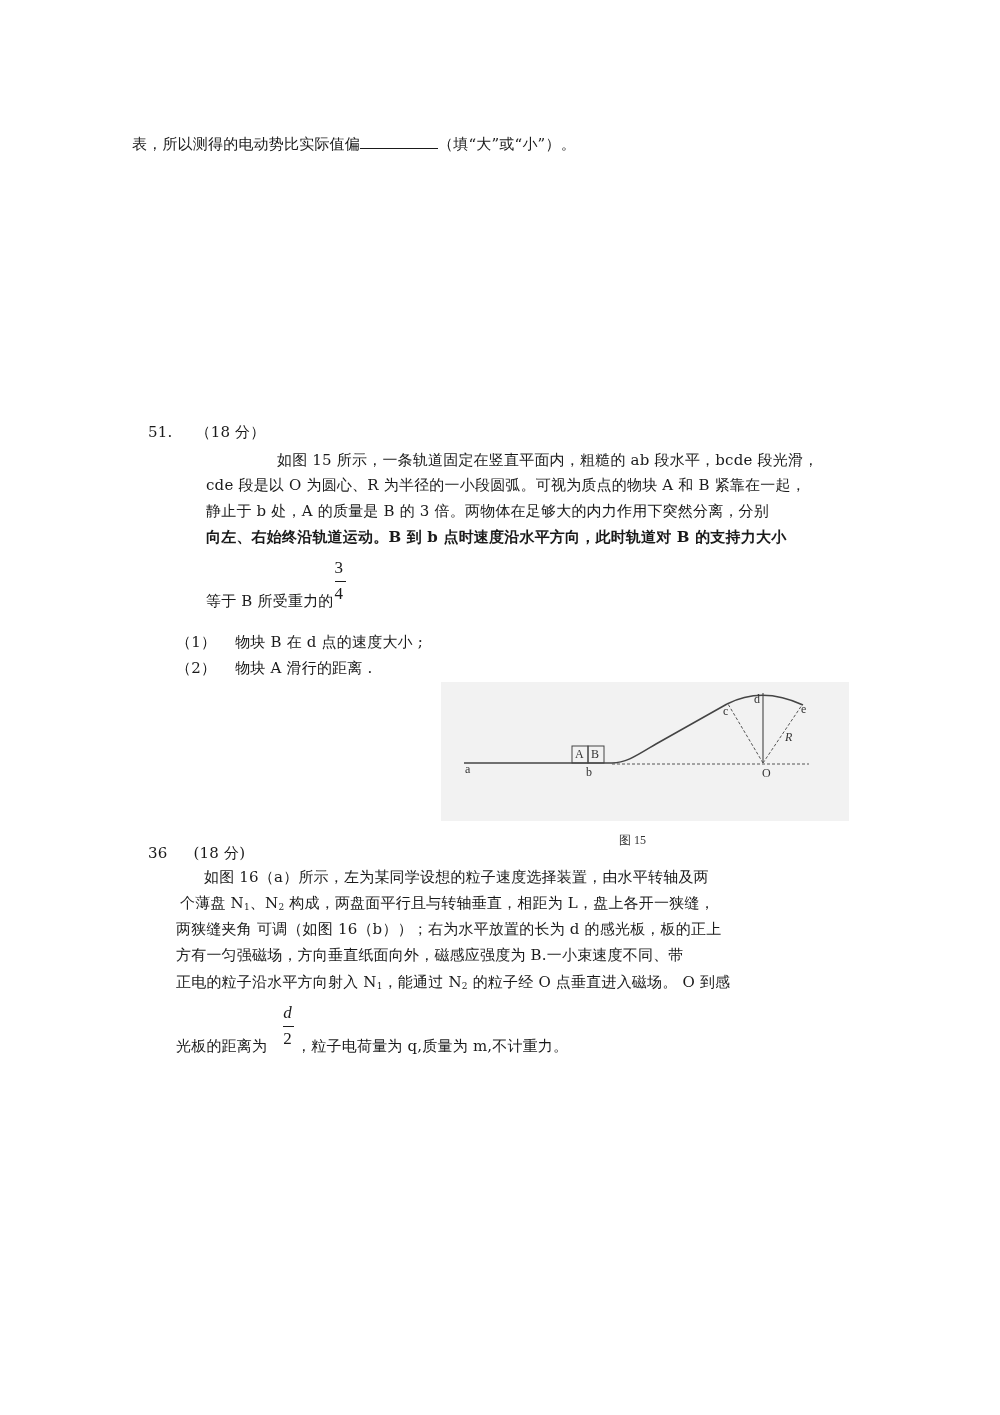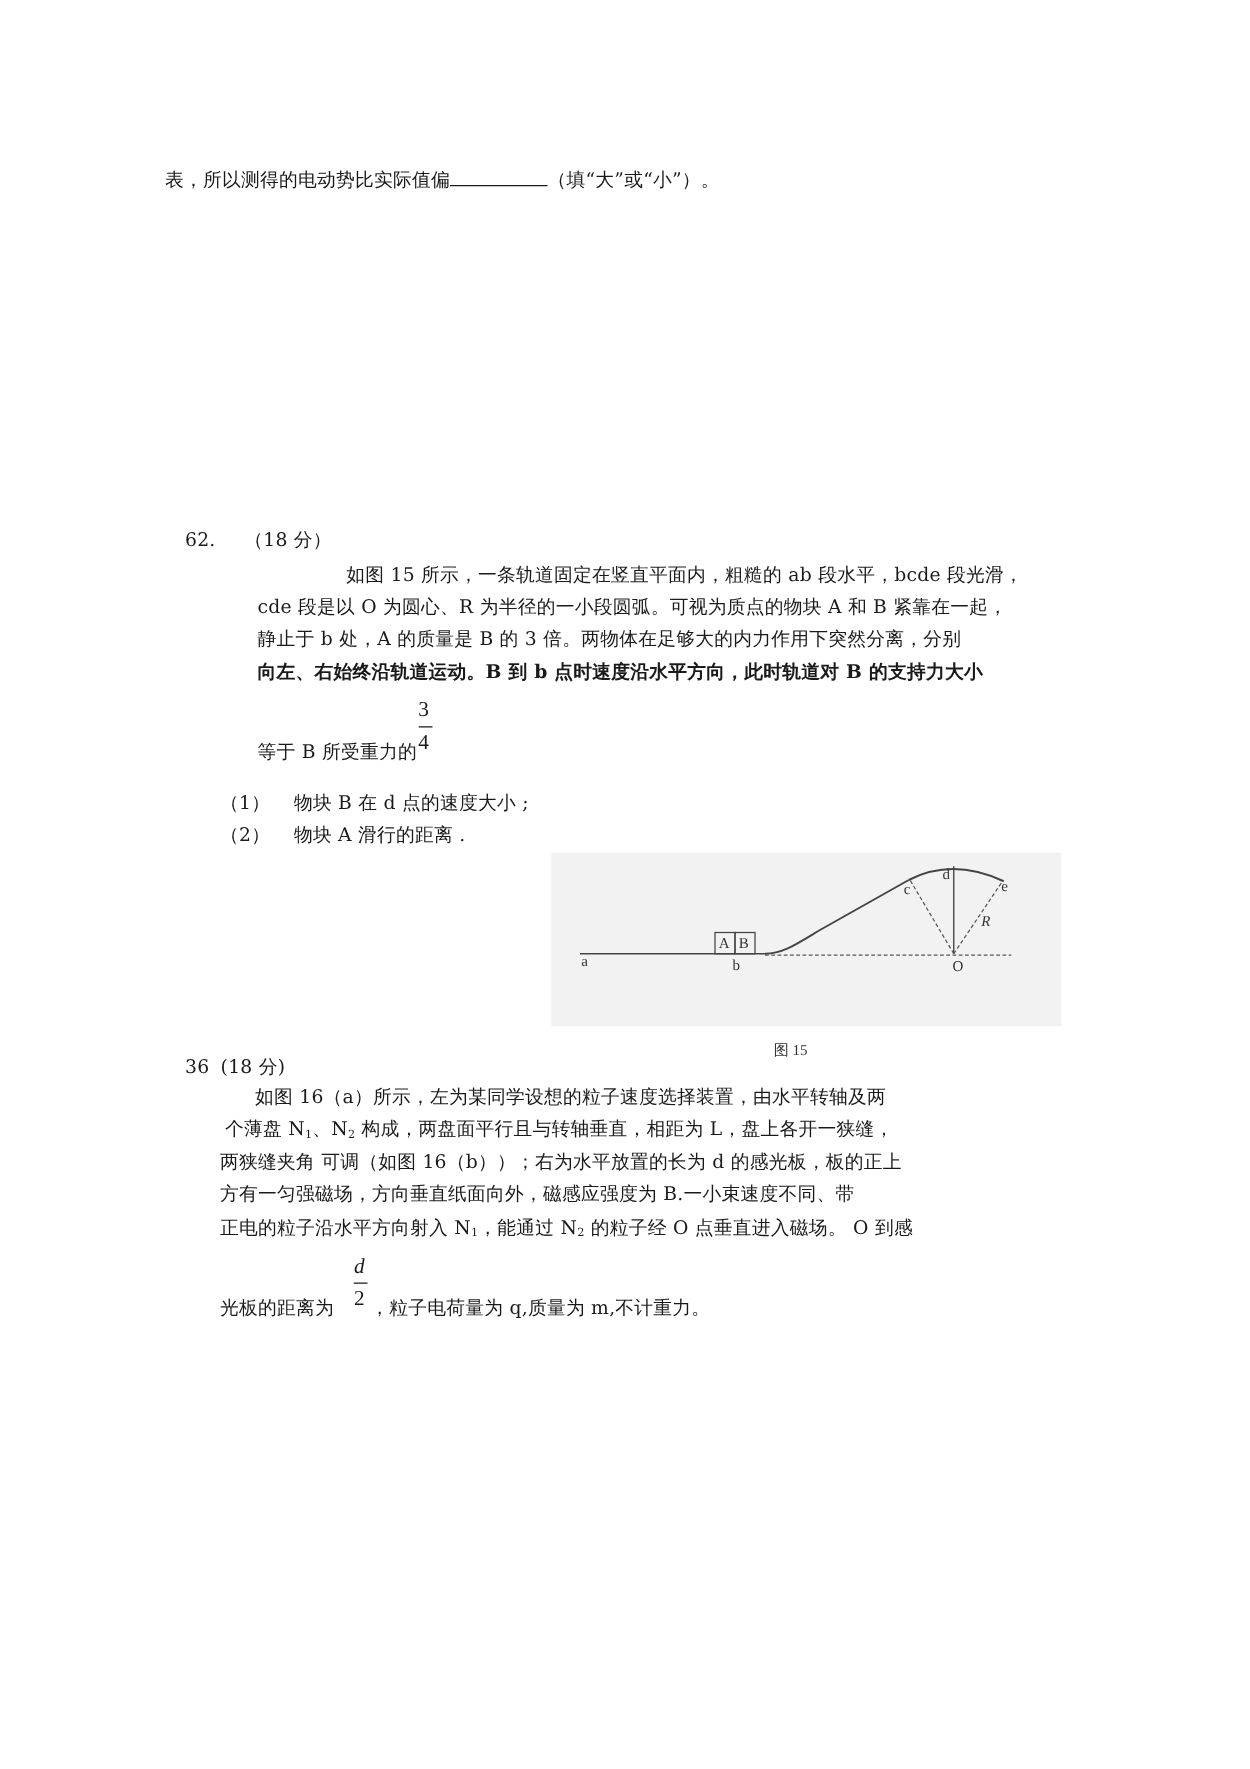--- a/index.html
+++ b/index.html
@@ -21,21 +21,21 @@
   .figlabel { position: absolute; font-size: 12px; color: #333; font-family: "Liberation Serif", serif; }
 </style>
 </head>
 <body>
 
 <div class="line" style="left:132px; top:134px;">
   <span>表，所以测得的电动势比实际值偏</span><span class="blank"></span><span>（填“大”或“小”）。</span>
 </div>
 
 <div class="line" style="left:148px; top:422px;">
-  <span>62.</span>
+  <span>51.</span>
   <span style="margin-left:18px;margin-top:30px;">（18 分）</span>
 </div>
 <div class="line" style="left:229px; top:450px;margin-left:48px;">如图 15 所示，一条轨道固定在竖直平面内，粗糙的 ab 段水平，bcde 段光滑，</div>
 <div class="line" style="left:206px; top:475px;">cde 段是以 O 为圆心、R 为半径的一小段圆弧。可视为质点的物块 A 和 B 紧靠在一起，</div>
 <div class="line" style="left:206px; top:501px;">静止于 b 处，A 的质量是 B 的 3 倍。两物体在足够大的内力作用下突然分离，分别</div>
 <div class="line" style="left:206px; top:527px;font-weight:bold;">向左、右始终沿轨道运动。B 到 b 点时速度沿水平方向，此时轨道对 B 的支持力大小</div>
 <div class="line" style="left:206px; top:586px;">
   <span>等于 B 所受重力的</span><span class="frac"><span class="num">3</span><span class="bar"></span><span class="den">4</span></span>
 </div>
 <div class="line" style="left:176px; top:632px;">
@@ -72,21 +72,21 @@
   <span class="figlabel" style="left:360px; top:20px;">e</span>
   <span class="figlabel" style="left:321px; top:84px;">O</span>
   <span class="figlabel" style="left:344px; top:48px; font-style:italic;">R</span>
   <span class="figlabel" style="left:134px; top:65px;">A</span>
   <span class="figlabel" style="left:150px; top:65px;">B</span>
   <span class="figlabel" style="left:178px; top:119px; font-size:12px;margin-top:31px;">图 15</span>
 </div>
 
 <div class="line" style="left:148px; top:843px;">
   <span>36</span>
-  <span style="margin-left:4px;">(18 分)</span>
+  <span style="margin-left:21px;">(18 分)</span>
 </div>
 <div class="line" style="left:204px; top:867px;">如图 16（a）所示，左为某同学设想的粒子速度选择装置，由水平转轴及两</div>
 <div class="line" style="left:180px; top:893px;">
   <span>个薄盘 N</span><sub>1</sub><span>、N</span><sub>2</sub><span> 构成，两盘面平行且与转轴垂直，相距为 L，盘上各开一狭缝，</span>
 </div>
 <div class="line" style="left:176px; top:919px;">两狭缝夹角    可调（如图 16（b））；右为水平放置的长为  d 的感光板，板的正上</div>
 <div class="line" style="left:176px; top:945px;">方有一匀强磁场，方向垂直纸面向外，磁感应强度为 B.一小束速度不同、带</div>
 <div class="line" style="left:176px; top:972px;text-align:right;">
   <span>正电的粒子沿水平方向射入 N</span><sub>1</sub><span>，能通过 N</span><sub>2</sub><span> 的粒子经 O 点垂直进入磁场。 O 到感</span>
 </div>

